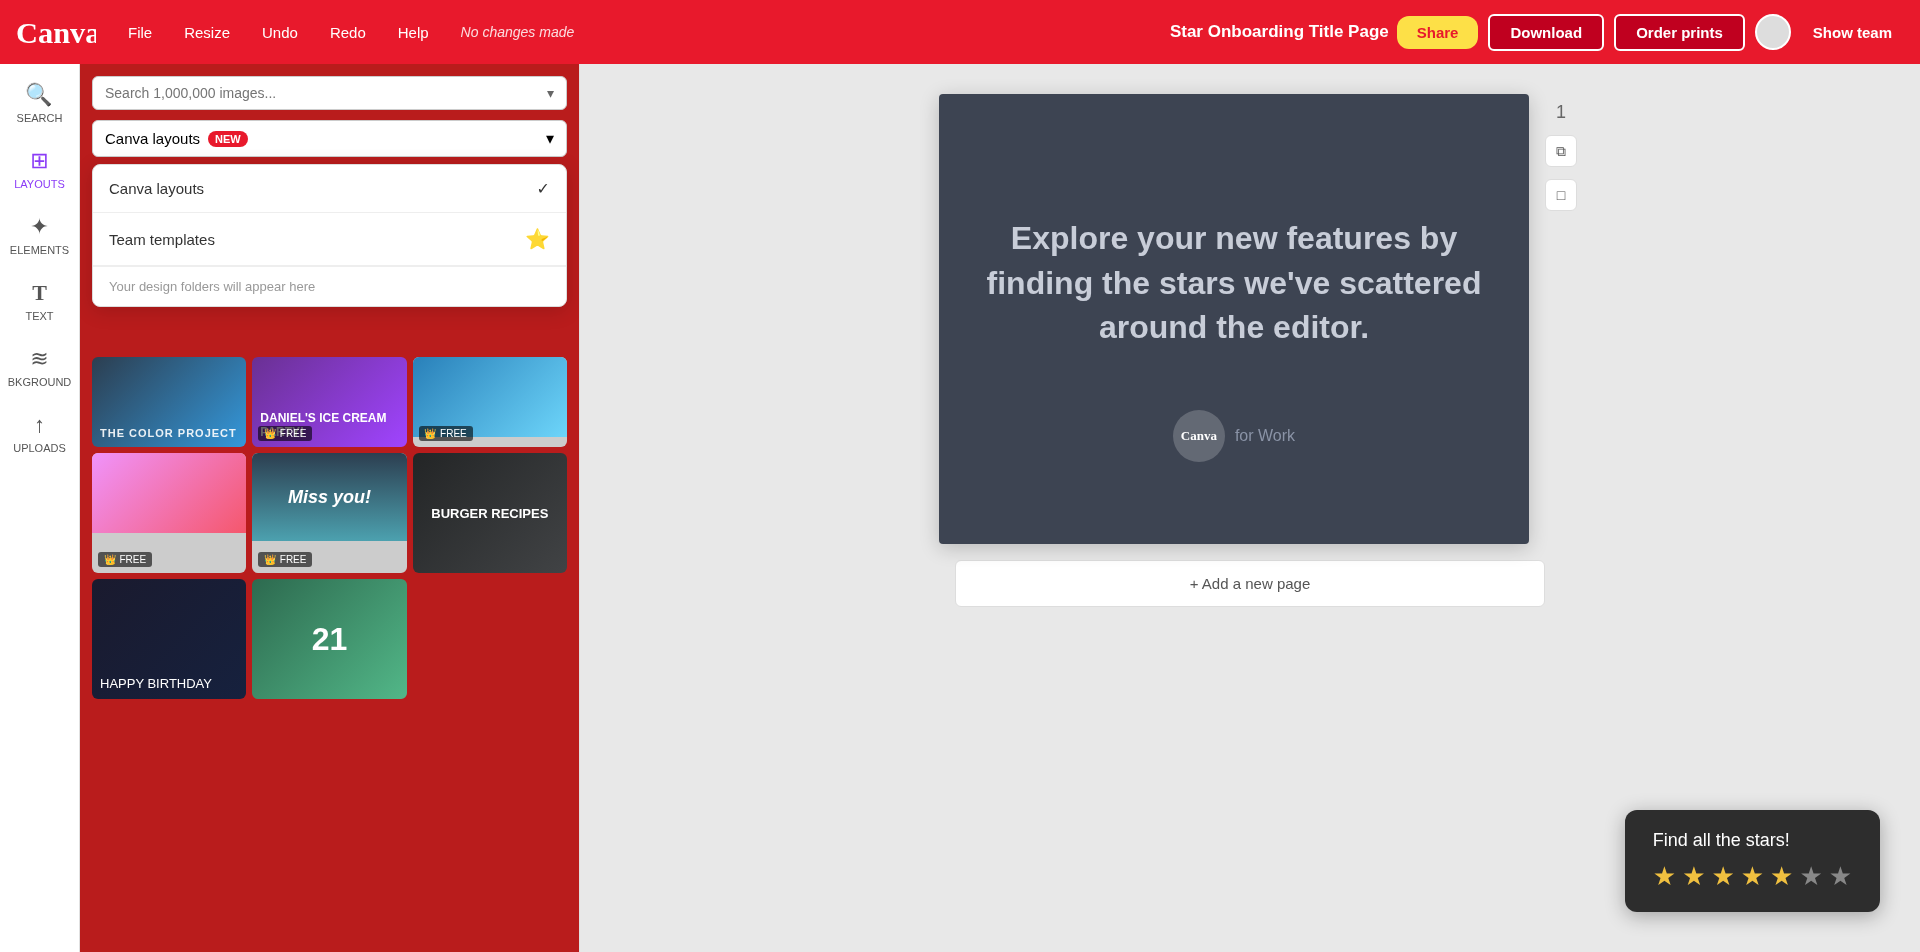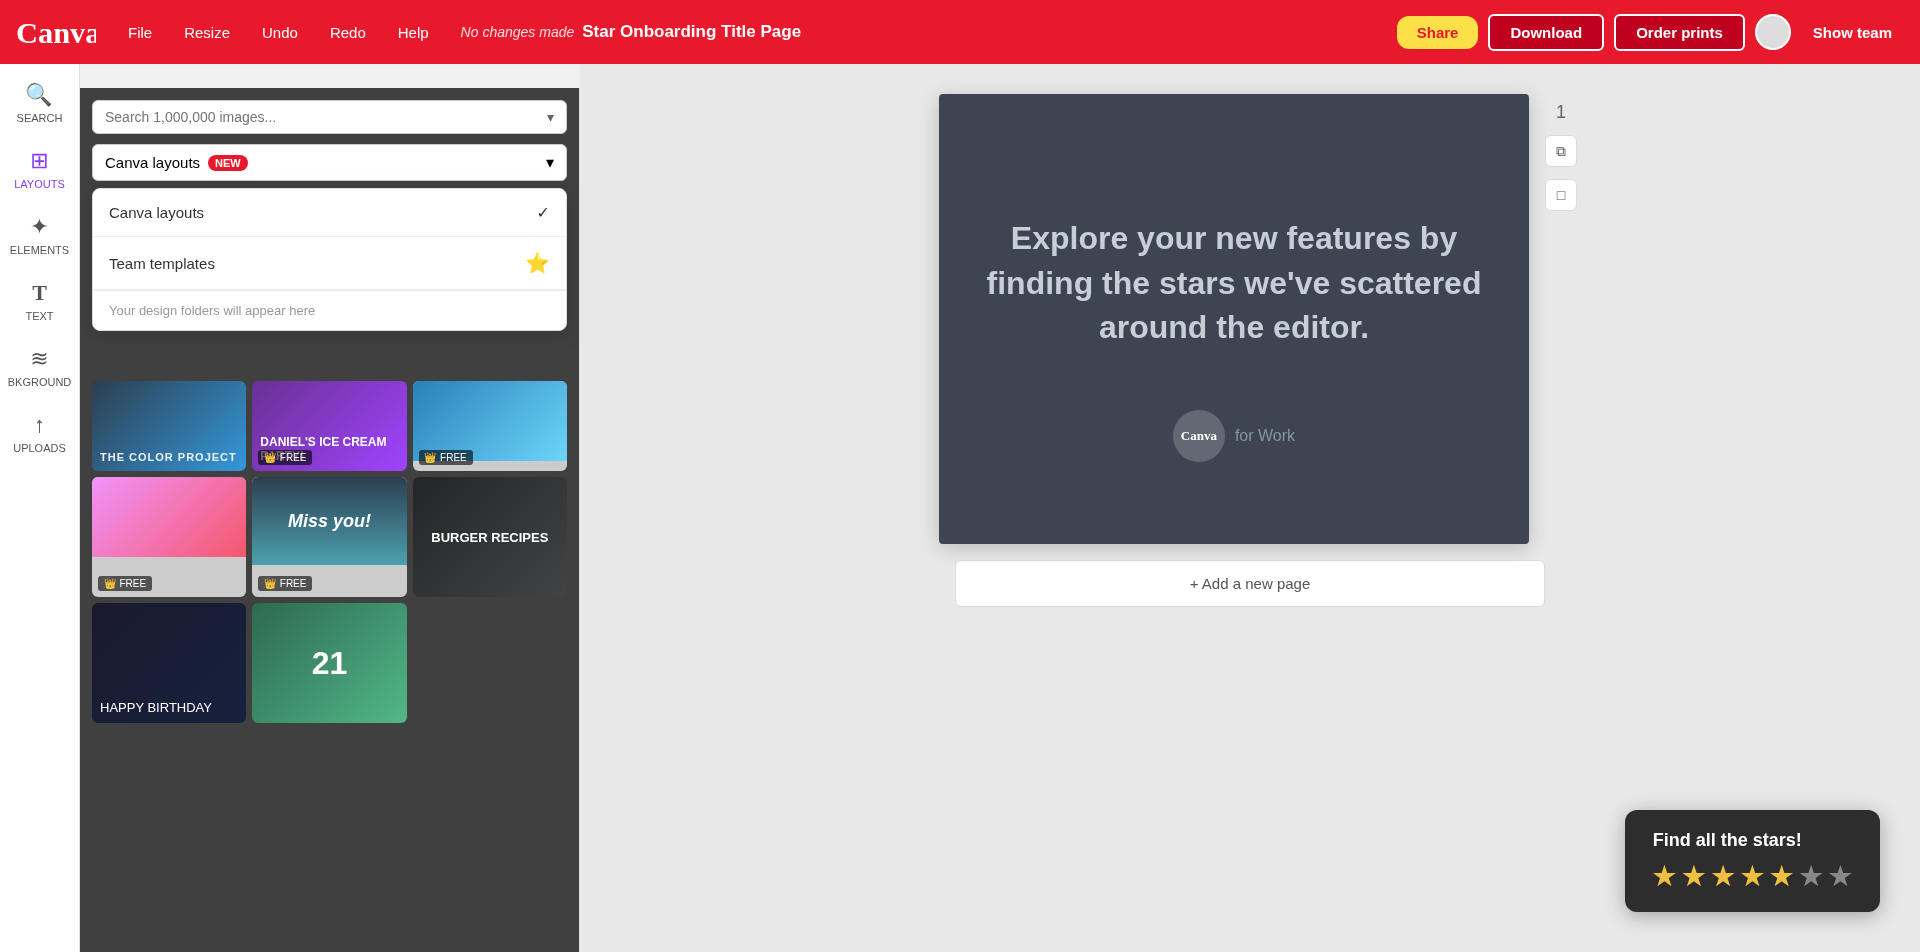--- a/index.html
+++ b/index.html
@@ -12,21 +12,21 @@
     }
     .logo { display: flex; align-items: center; margin-right: 12px; }
     .logo svg { width: 80px; height: 36px; }
     .nav-btn {
       background: none; border: none; color: white; font-size: 15px; font-weight: 500;
       padding: 6px 12px; cursor: pointer; border-radius: 4px;
     }
     .nav-status {
       color: rgba(255,255,255,0.85); font-size: 14px; font-style: italic; margin-left: 12px;
     }
-    .nav-center { flex: 1; display: flex; justify-content: flex-start; }
+    .nav-center { flex: 1; display: flex; justify-content: flex-end; }
     .doc-title { color: white; font-size: 17px; font-weight: 700; }
     .nav-right { display: flex; align-items: center; gap: 10px; margin-left: auto; }
     .share-btn {
       background: #fde047; color: #e8192c; border: none; padding: 8px 20px;
       border-radius: 12px; font-size: 15px; font-weight: 600; cursor: pointer;
     }
     .download-btn {
       background: #c0001f; color: white; border: 2px solid white; padding: 8px 20px;
       border-radius: 6px; font-size: 15px; font-weight: 600; cursor: pointer;
     }
@@ -51,22 +51,22 @@
     .sidebar-item {
       display: flex; flex-direction: column; align-items: center; padding: 10px 8px;
       cursor: pointer; border-radius: 8px; width: 72px; color: #555; gap: 4px;
     }
     .sidebar-item.active { color: #8b3cf7; }
     .sidebar-item .icon { font-size: 22px; }
     .sidebar-item .label { font-size: 11px; font-weight: 500; text-align: center; }
 
     
     .panel {
-      width: 500px; background: #404040; border-right: 1px solid #e0e0e0;
-      padding: 12px; overflow-y: auto; position: relative; margin-top: 24px;
+      width: 500px; background: #b91c1c; border-right: 1px solid #e0e0e0;
+      padding: 12px; overflow-y: auto; position: relative;
     }
     .search-bar {
       display: flex; align-items: center; border: 1px solid #ccc; border-radius: 6px;
       padding: 8px 12px; margin-bottom: 10px; background: white;
     }
     .search-bar input {
       border: none; outline: none; flex: 1; font-size: 14px; color: #666;
     }
     .search-bar .chevron { color: #666; font-size: 14px; }
 
@@ -148,21 +148,21 @@
     .add-page-bar {
       width: 590px; margin-top: 16px; background: white; border: 1px solid #ddd;
       border-radius: 6px; padding: 14px; text-align: center; cursor: pointer;
       color: #555; font-size: 15px;
     }
 
     
     .stars-tooltip {
       position: fixed; bottom: 40px; right: 40px;
       background: #2d2d2d; color: white; border-radius: 12px;
-      padding: 20px 28px; font-size: 18px; font-weight: 700;
+      padding: 20px 28px; font-size: 18px; font-weight: 400;
       box-shadow: 0 4px 20px rgba(0,0,0,0.3);
     }
     .stars-row { display: flex; gap: 6px; margin-top: 10px; font-size: 26px; color: #888; }
     .stars-row .filled { color: #f0c040; }
 
     
     .thumb-color-project {
       background: linear-gradient(135deg, #2c3e50 0%, #3498db 100%);
       height: 90px; display: flex; align-items: flex-end; padding: 8px;
     }

